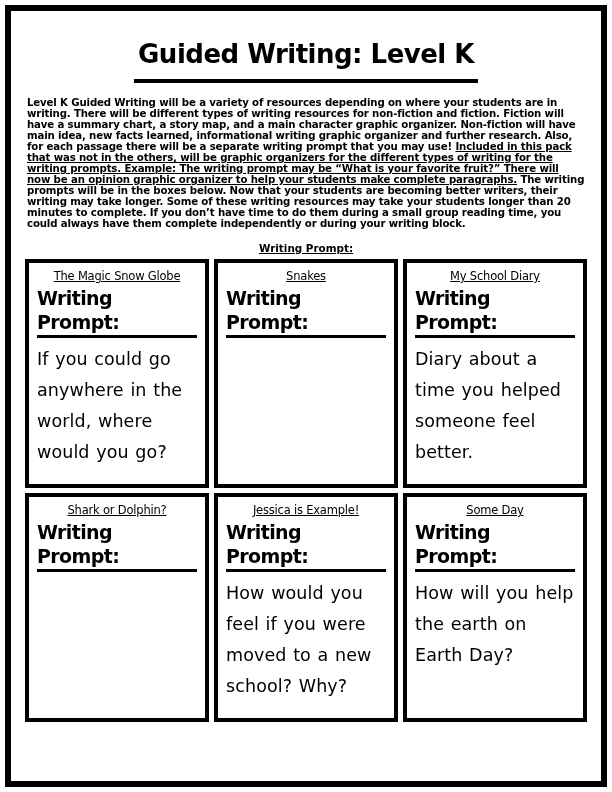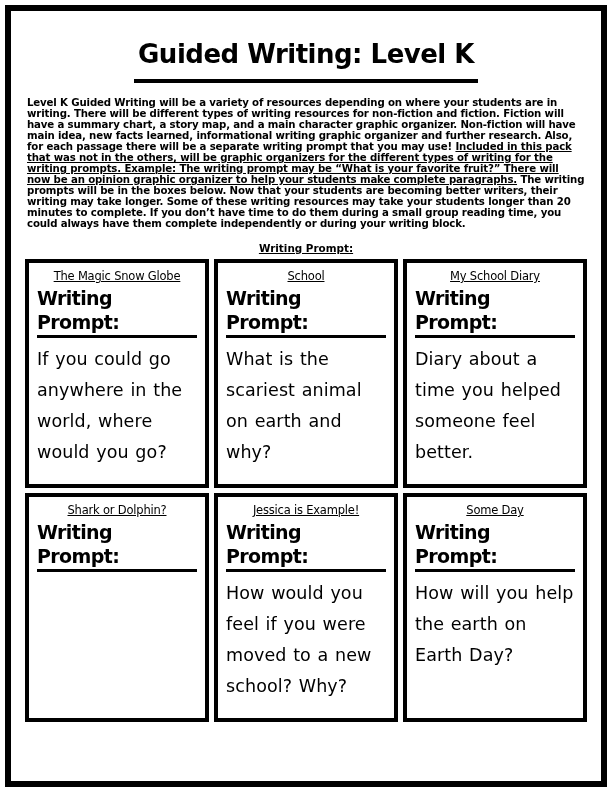--- a/index.html
+++ b/index.html
@@ -148,23 +148,22 @@
 
     <div class="grid">
 
       <div class="prompt-box">
         <div class="box-title"><span>The Magic Snow Globe</span></div>
         <div class="box-label"><span>Writing Prompt:</span></div>
         <div class="box-prompt">If you could go anywhere in the world, where would you go?</div>
       </div>
 
       <div class="prompt-box">
-        <div class="box-title"><span>School</span></div>
+        <div class="box-title"><span>Snakes</span></div>
         <div class="box-label"><span>Writing Prompt:</span></div>
-        <div class="box-prompt">What is the scariest animal on earth and why?</div>
       </div>
 
       <div class="prompt-box">
         <div class="box-title"><span>My School Diary</span></div>
         <div class="box-label"><span>Writing Prompt:</span></div>
         <div class="box-prompt">Diary about a time you helped someone feel better.</div>
       </div>
 
       <div class="prompt-box">
         <div class="box-title"><span>Shark or Dolphin?</span></div>

